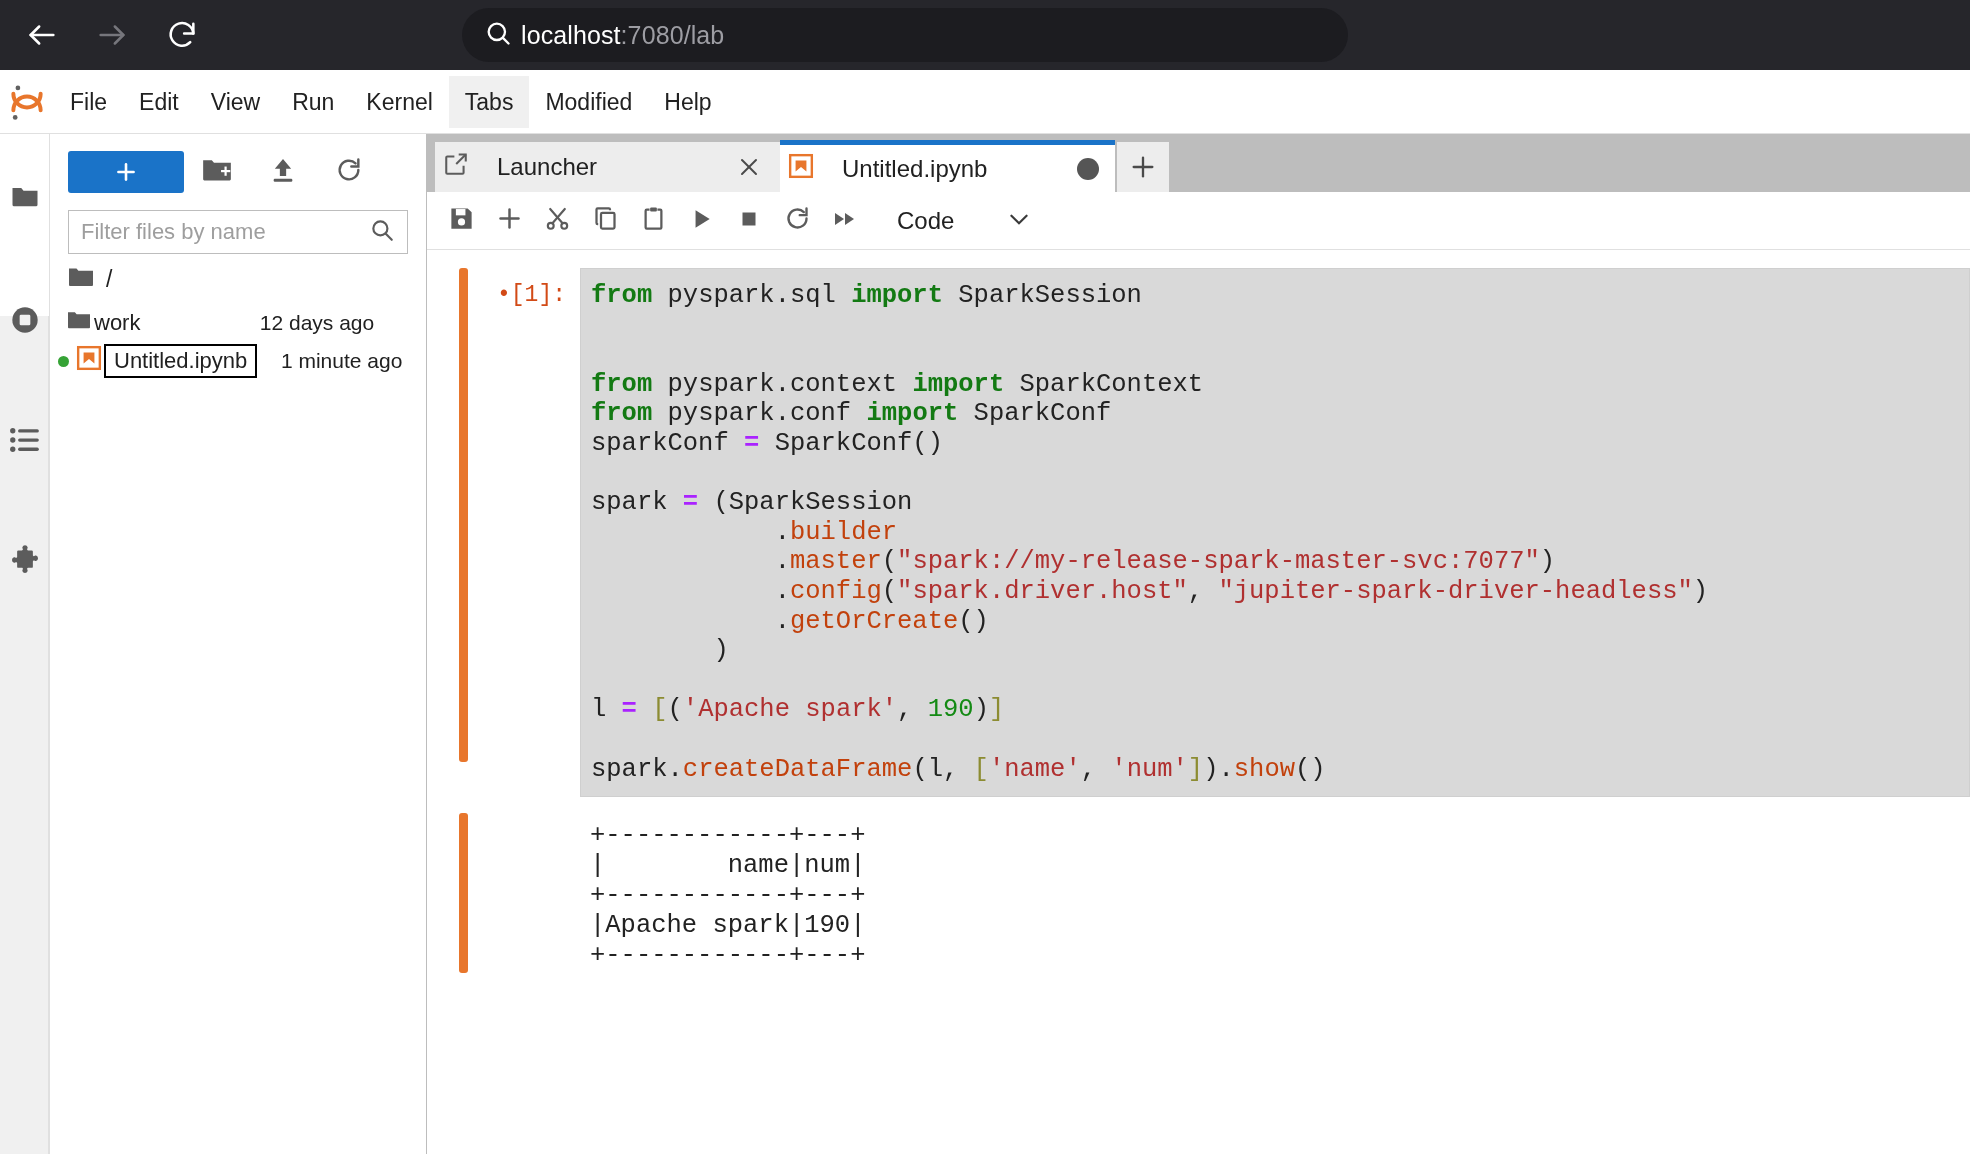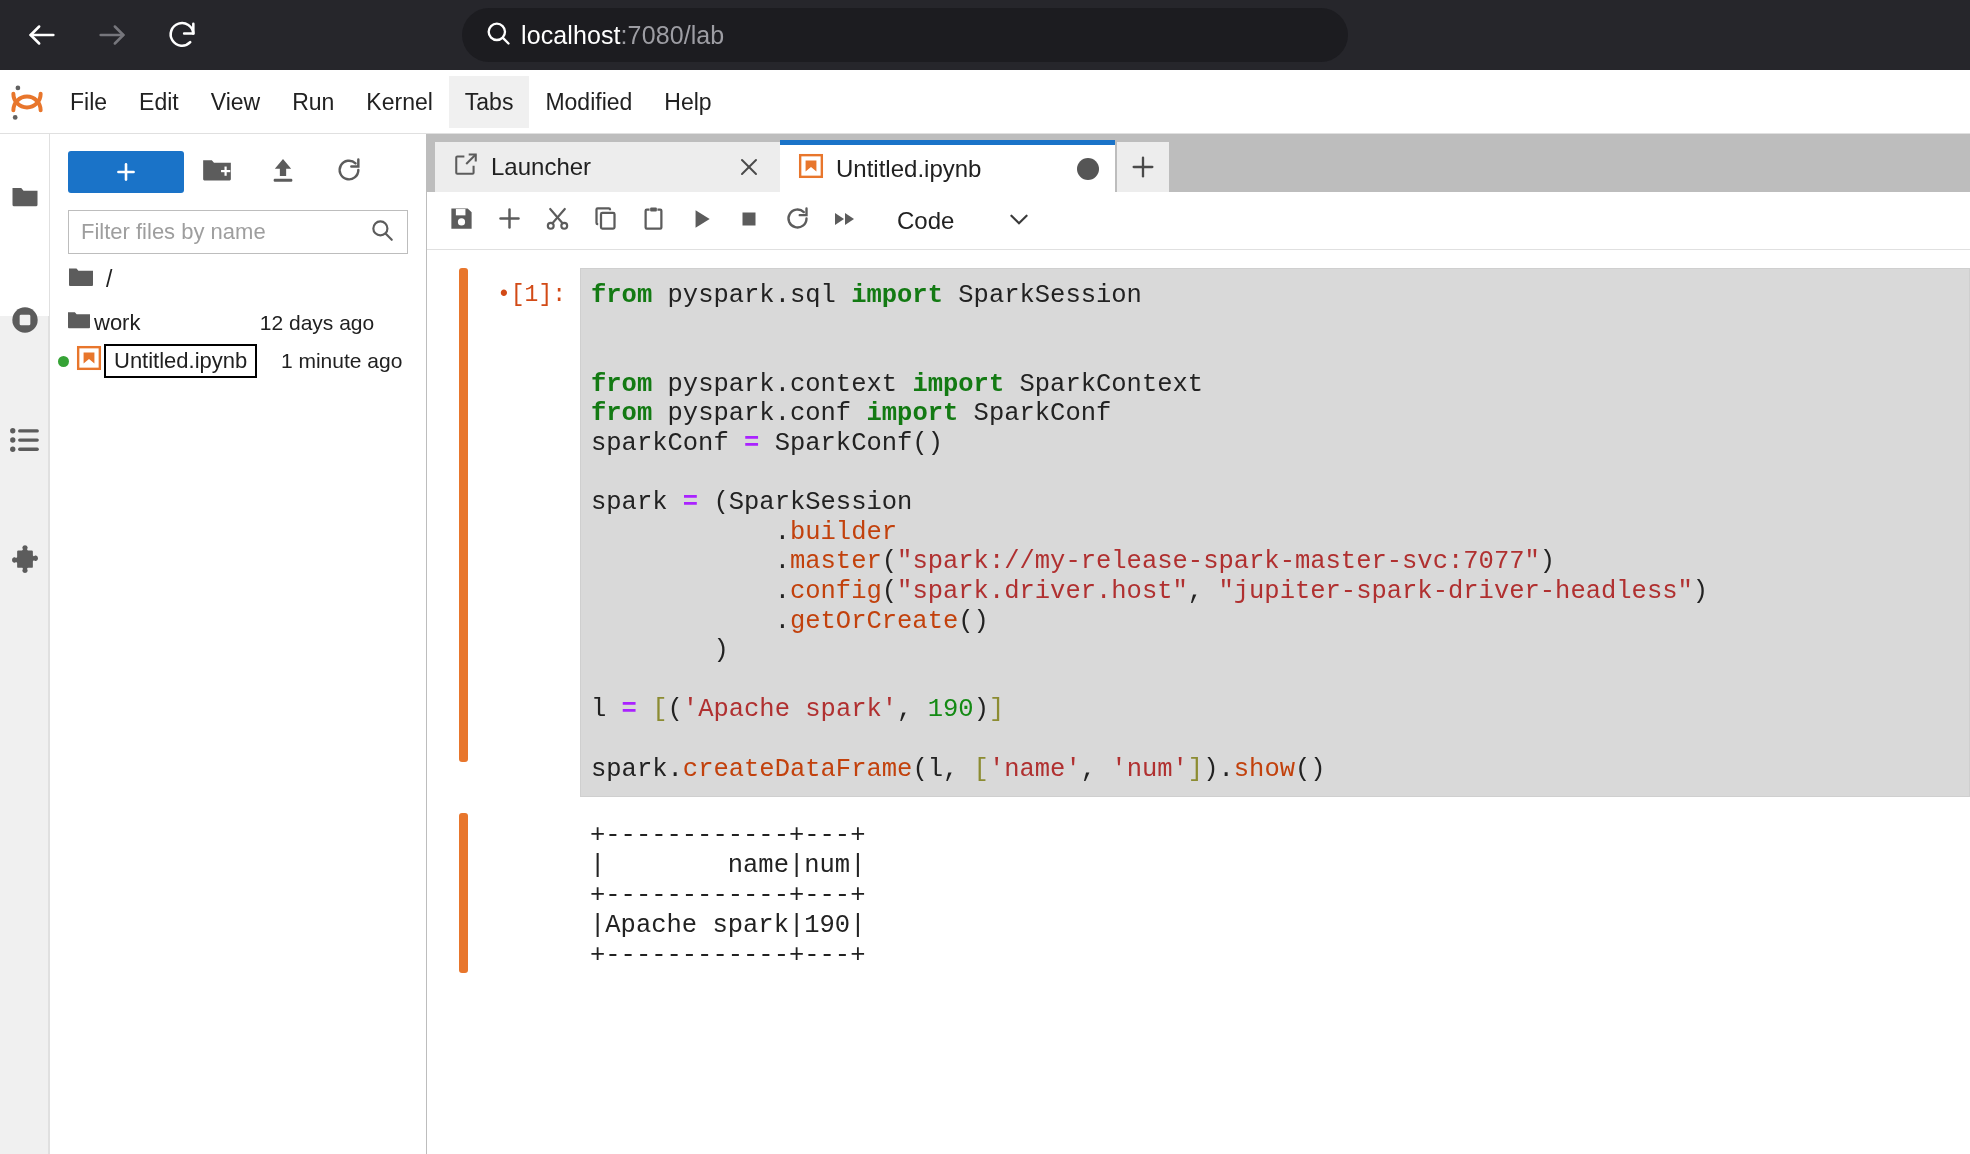--- a/index.html
+++ b/index.html
@@ -119,22 +119,22 @@
   }
   .fb-row .name-box {
     border: 2px solid #000; padding: 2px 8px; background: #fff;
     line-height: 26px;
   }
 
   
   #dock { flex: 1; display: flex; flex-direction: column; background: #bdbdbd; min-width: 0; }
   #tabbar { height: 58px; background: #bdbdbd; display: flex; align-items: flex-end; padding-left: 8px; }
   .dock-tab {
-    height: 50px; display: flex; align-items: center; gap: 12px;
-    padding: 0 16px 0 18px; font-size: 24px; color: #212121; cursor: pointer;
+    height: 50px; display: flex; align-items: center; gap: 28px;
+    padding: 0 16px 0 8px; font-size: 24px; color: #212121; cursor: pointer;
     background: #ededed; min-width: 0;
   }
   .dock-tab.inactive { width: 345px; }
   .dock-tab.active {
     background: #fff; border-top: 5px solid #1a73c8; width: 335px; height: 52px;
   }
   .dock-tab .tab-label { flex: 1; white-space: nowrap; overflow: hidden; }
   .tab-close { width: 30px; display: flex; align-items: center; justify-content: center; cursor: pointer; }
   .tab-dirty { width: 22px; height: 22px; border-radius: 50%; background: #555; flex: none; }
   #tab-add {

